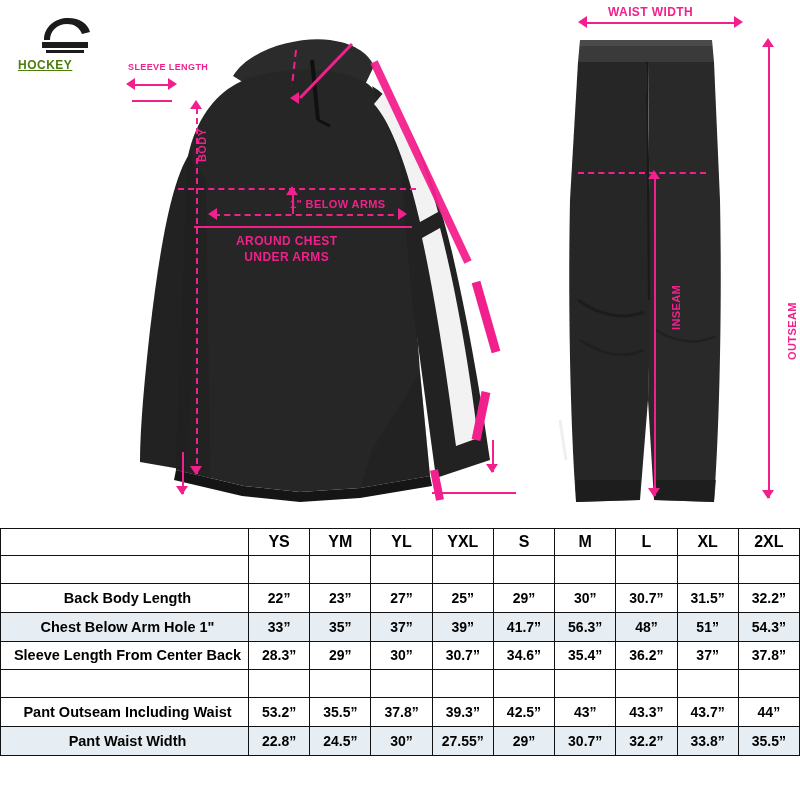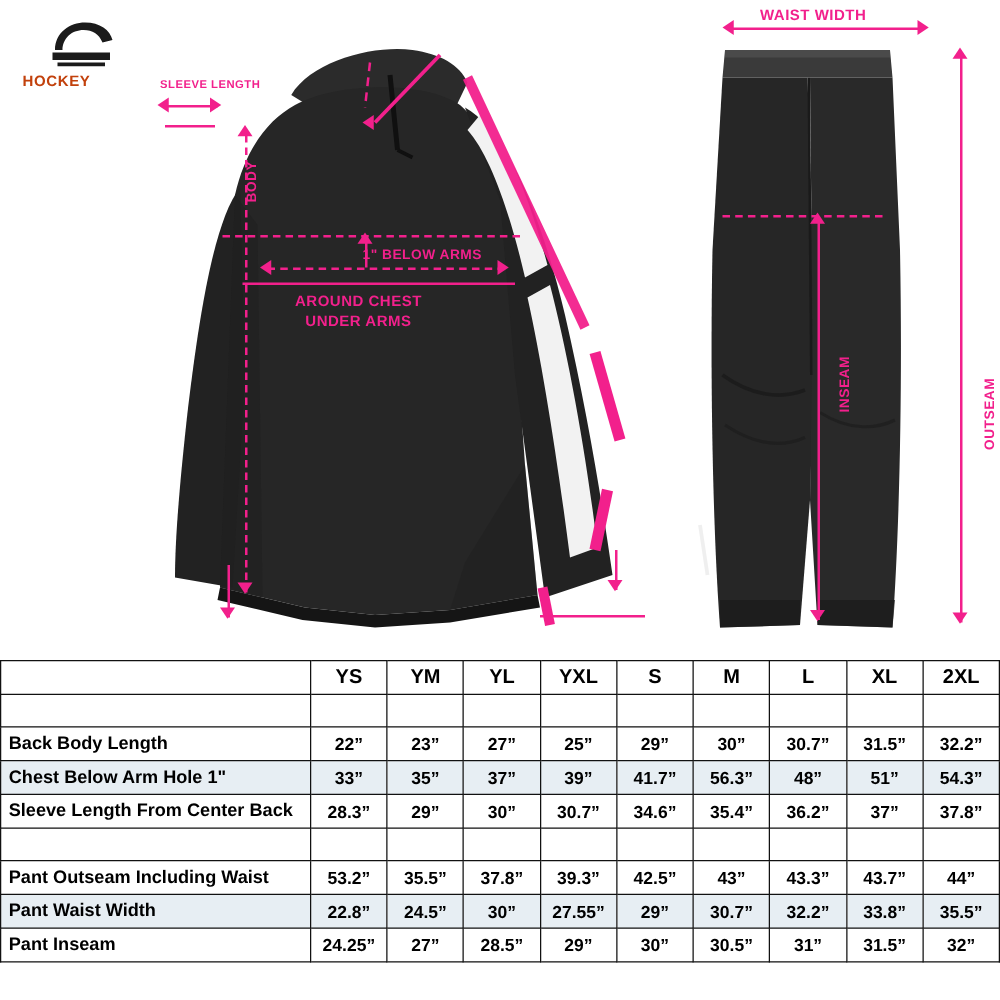--- a/index.html
+++ b/index.html
@@ -35,22 +35,23 @@
     left: 18px; top: 0px;
     width: 58px; height: 40px;
   }
   .logo-text {
     position: absolute;
     left: 0px; top: 44px;
     width: 110px;
     font-size: 12px;
     font-weight: bold;
     letter-spacing: 0.5px;
-    color: #c2410c;
+    color: #4d7c0f;
     white-space: nowrap;
+    text-decoration: underline;
   }
 
   
   .mg { position: absolute; background: #f2208c; }
   .mg-h { height: 2px; }
   .mg-v { width: 2px; }
   .dash-h {
     position: absolute; height: 0;
     border-top: 2px dashed #f2208c;
   }
@@ -98,21 +99,21 @@
     font-weight: bold;
     color: #000000;
     text-align: center;
     padding: 0;
     height: 26px;
     line-height: 26px;
     overflow: hidden;
     white-space: nowrap;
   }
   #size-table th.rowhead, #size-table td.rowhead {
-    text-align: left;
+    text-align: center;
     padding-left: 6px;
     font-size: 14.5px;
   }
   #size-table thead th { font-size: 16px; }
   tr.blank td { height: 20px; line-height: 20px; }
   .tint { background: #e7eef3; }
   .plain { background: #ffffff; }
 </style>
 </head>
 <body>
@@ -342,28 +343,16 @@
         <td class="tint">24.5”</td>
         <td class="tint">30”</td>
         <td class="tint">27.55”</td>
         <td class="tint">29”</td>
         <td class="tint">30.7”</td>
         <td class="tint">32.2”</td>
         <td class="tint">33.8”</td>
         <td class="tint">35.5”</td>
       </tr>
 
-      <tr>
-        <td class="rowhead plain">Pant Inseam</td>
-        <td class="plain">24.25”</td>
-        <td class="plain">27”</td>
-        <td class="plain">28.5”</td>
-        <td class="plain">29”</td>
-        <td class="plain">30”</td>
-        <td class="plain">30.5”</td>
-        <td class="plain">31”</td>
-        <td class="plain">31.5”</td>
-        <td class="plain">32”</td>
-      </tr>
     </tbody>
   </table>
 
 </div>
 
 </body></html>

